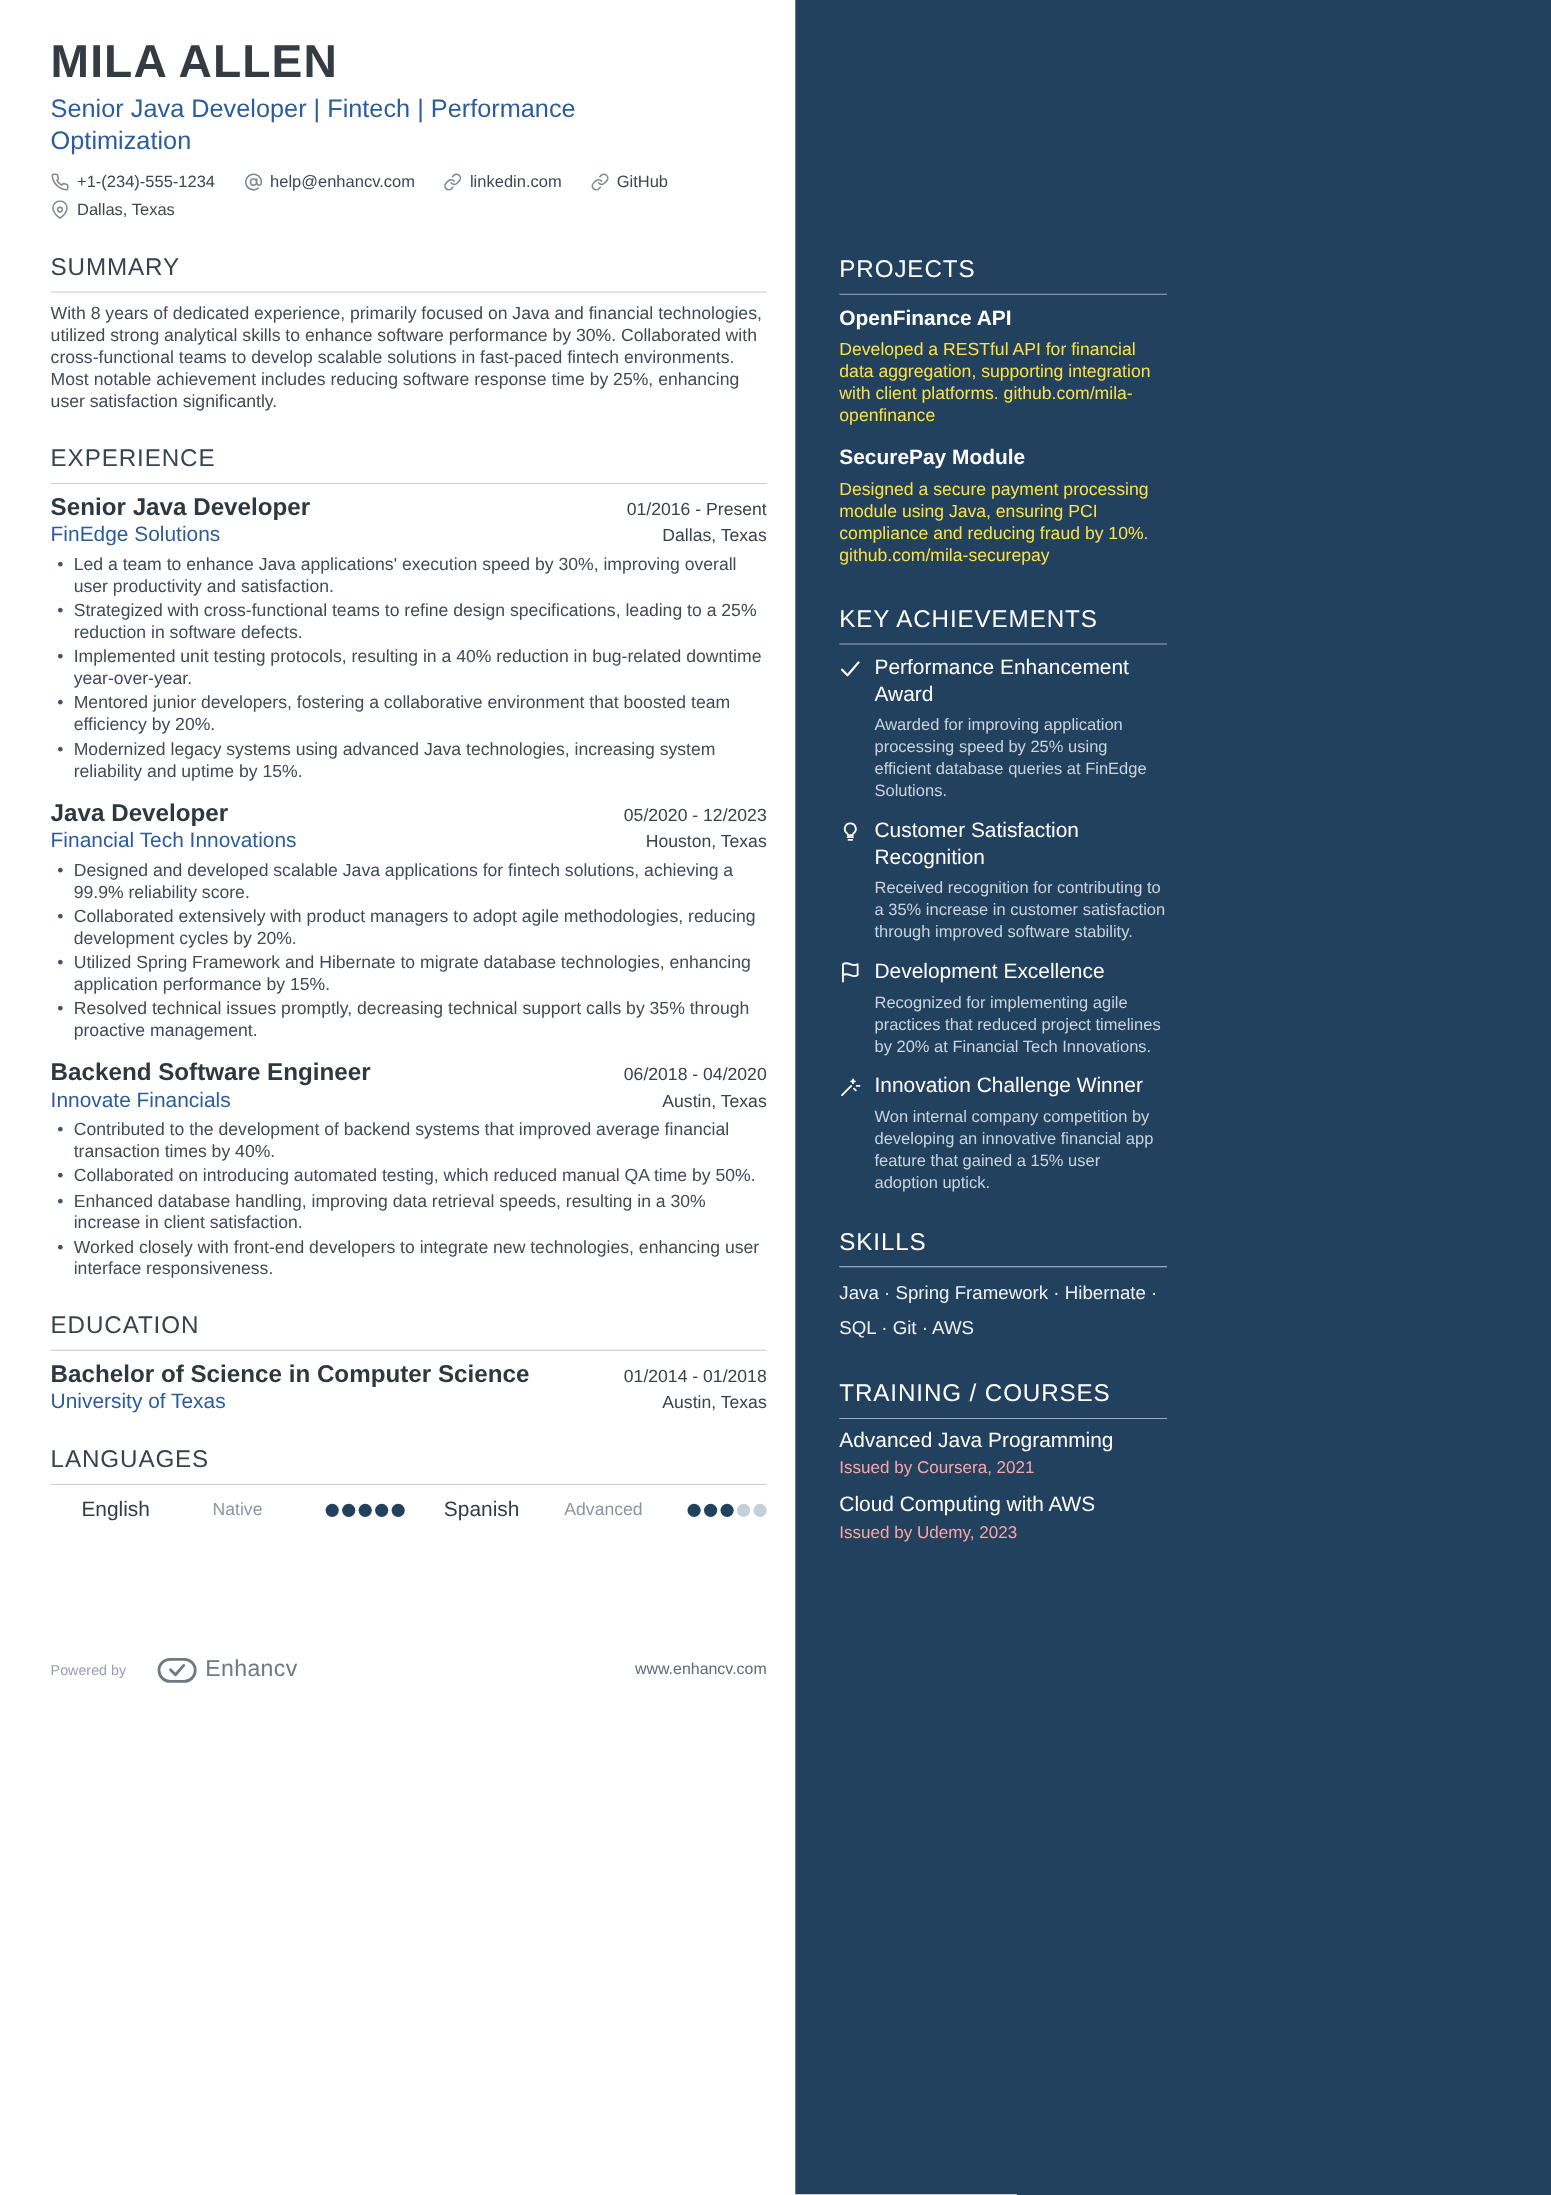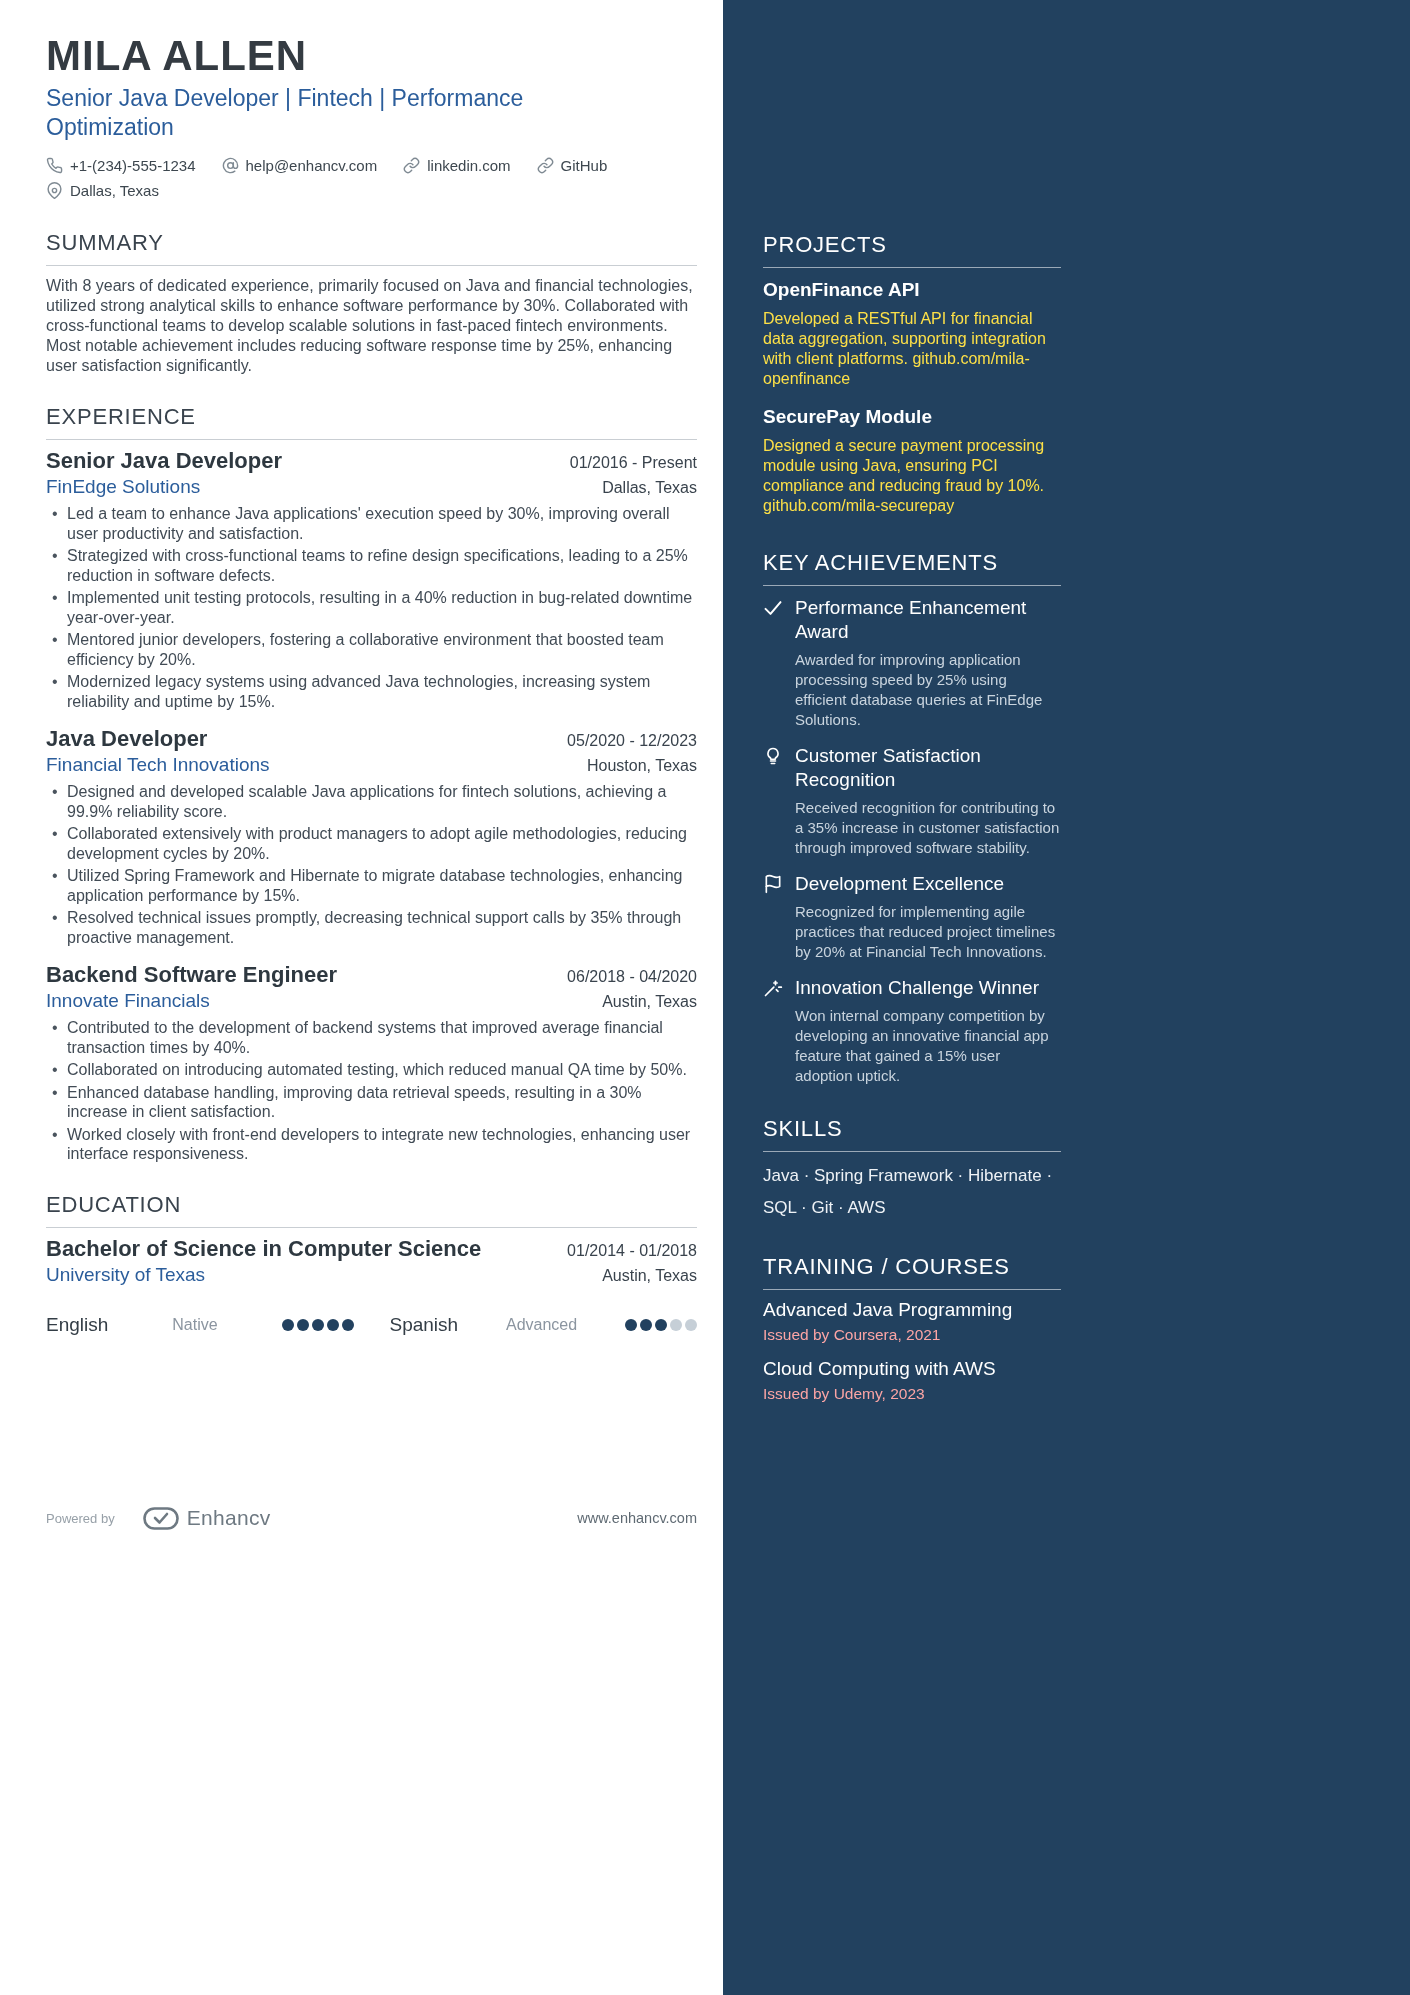--- a/index.html
+++ b/index.html
@@ -38,21 +38,21 @@
   .company, .school { font-size:19px; line-height:22px; color:#2b5d9b; }
   .loc { font-size:16px; color:#39434d; white-space:nowrap; margin-left:12px; }
 
   ul.bullets { margin-top:6px; list-style:none; }
   ul.bullets li {
     position:relative; padding-left:21px; margin-bottom:3px;
     font-size:16px; line-height:19.5px; color:#414b55;
   }
   ul.bullets li::before { content:"•"; position:absolute; left:6px; top:0; color:#4a545e; }
 
-  .langs { display:grid; grid-template-columns:1fr 1fr; column-gap:36px; margin-top:12px; }
+  .langs { display:grid; grid-template-columns:1fr 1fr; column-gap:36px; margin-top:12px;margin-left:28px; }
   .lang { display:flex; align-items:center; justify-content:space-between; }
   .lang-name { font-size:19px; color:#333d46; }
   .lang-level { font-size:16px; color:#8b95a0; }
   .dots { display:flex; gap:3px; }
   .dot { width:12px; height:12px; border-radius:50%; background:#c6cfd7; }
   .dot.filled { background:#22415f; }
 
   .footer {
     position:absolute; left:46px; top:1506px; width:651px;
     display:flex; align-items:center;
@@ -211,20 +211,21 @@
           <span class="dates">01/2014 - 01/2018</span>
         </div>
         <div class="row sub-row">
           <span class="school">University of Texas</span>
           <span class="loc">Austin, Texas</span>
         </div>
       </article>
     </section>
 
     <section class="section">
+      <h2 class="section-title">LANGUAGES</h2>
       <div class="langs">
         <div class="lang">
           <span class="lang-name">English</span>
           <span class="lang-level">Native</span>
           <span class="dots">
               <span class="dot filled"></span>
               <span class="dot filled"></span>
               <span class="dot filled"></span>
               <span class="dot filled"></span>
               <span class="dot filled"></span>

